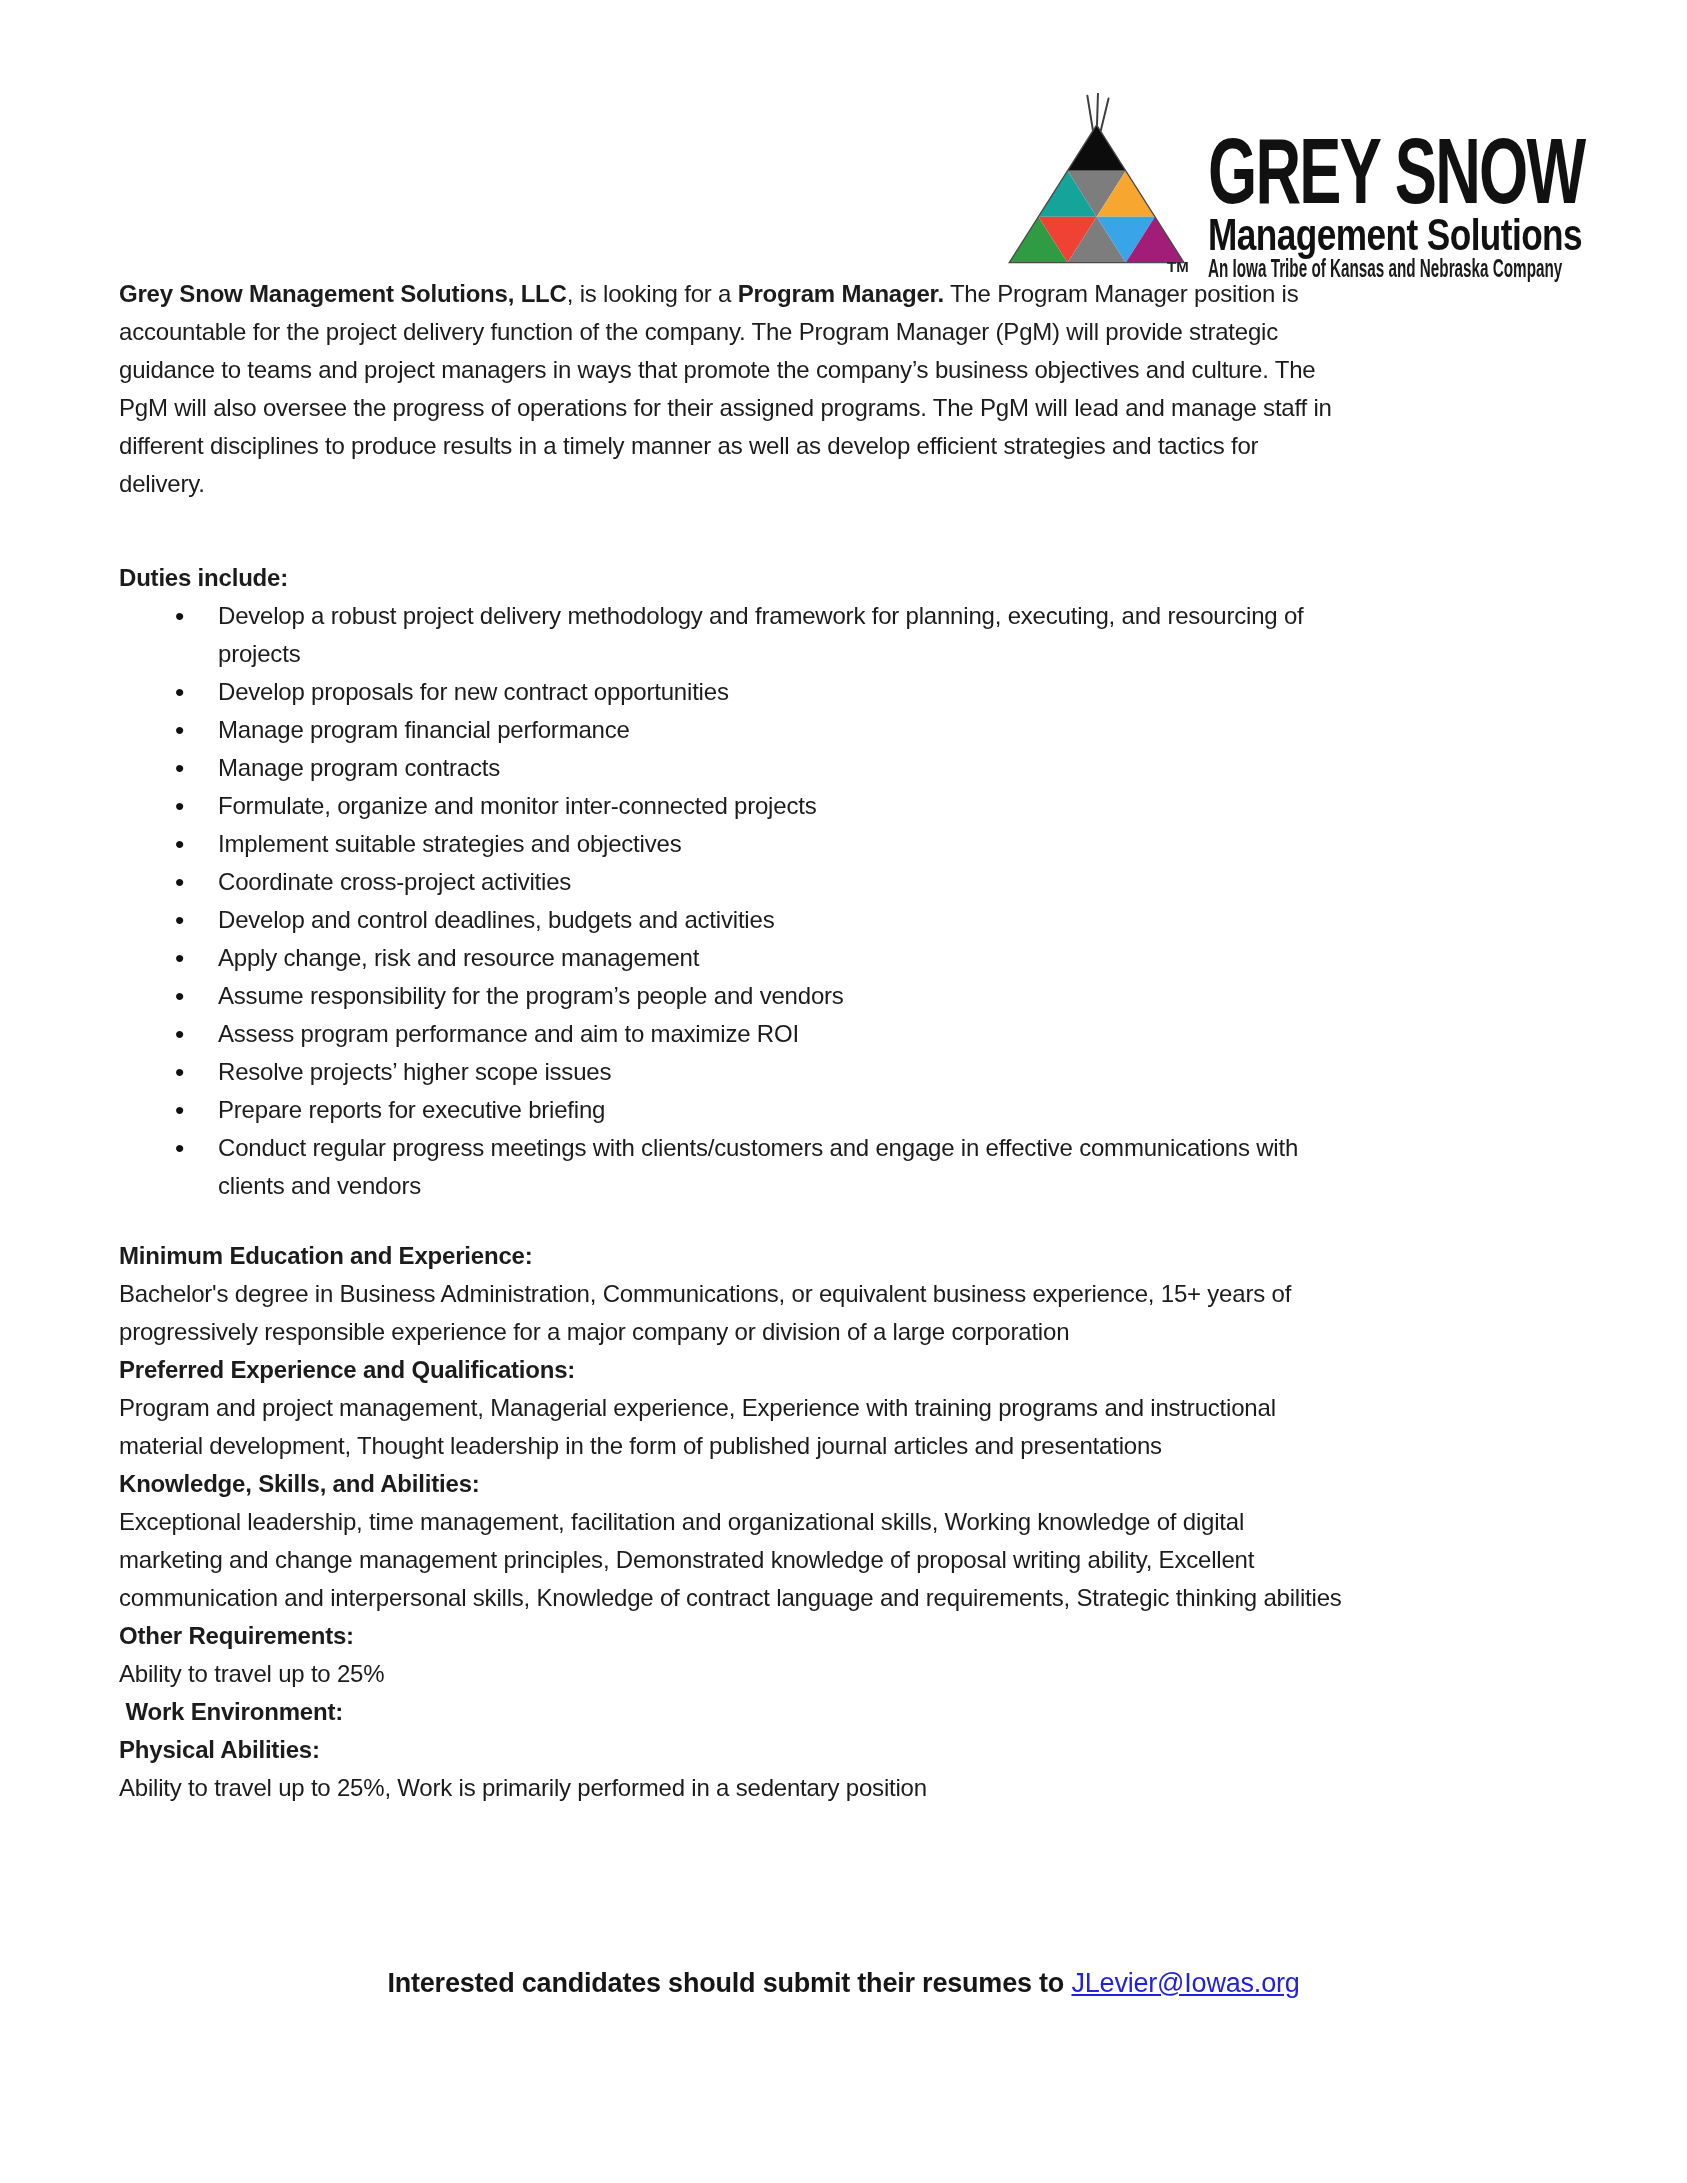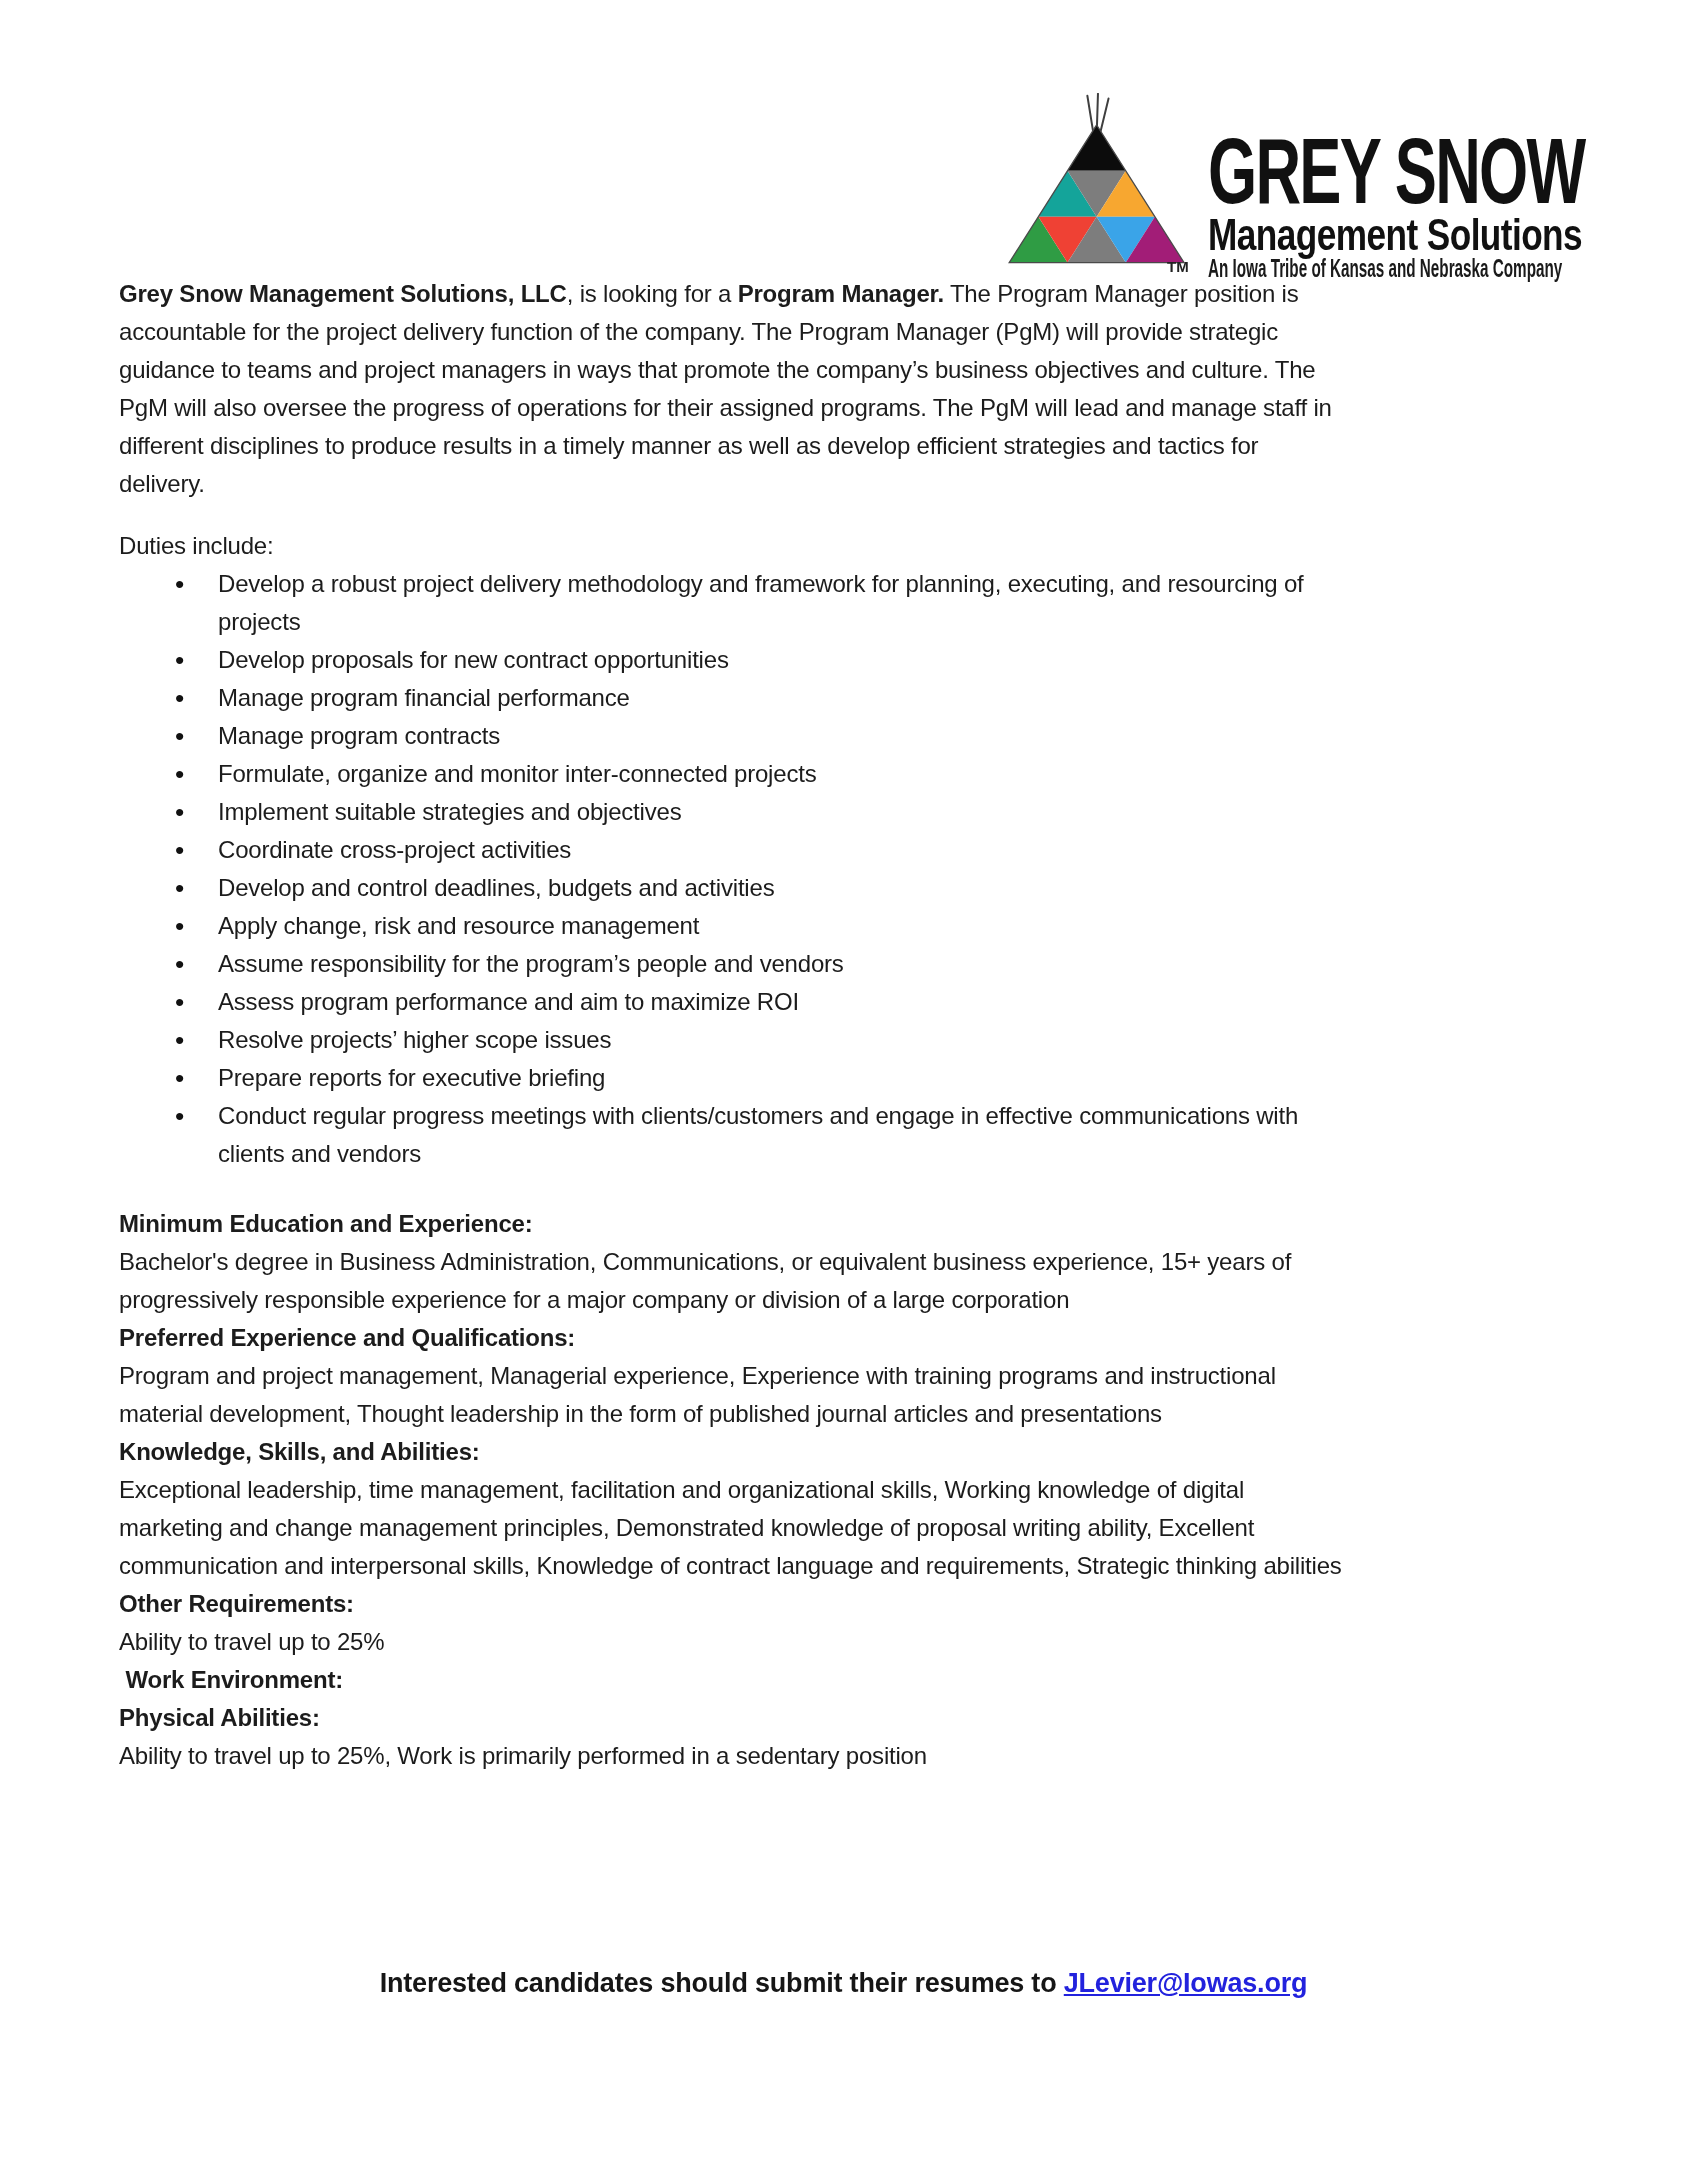--- a/index.html
+++ b/index.html
@@ -44,42 +44,42 @@
     color:#1a1a1a;white-space:nowrap;
     transform:scaleX(0.61);transform-origin:left top;
   }
   
   .content{
     position:absolute;left:119px;top:275px;width:1515px;
     font-size:24px;line-height:38px;letter-spacing:-0.2px;
   }
   .intro{margin:0;white-space:pre-wrap;}
   .b{font-weight:700;}
-  .duties-heading{margin-top:24px;font-weight:400;white-space:pre-wrap;}
+  .duties-heading{margin-top:56px;font-weight:700;white-space:pre-wrap;}
   ul.duties-list{margin:0;padding:0;list-style:none;}
   ul.duties-list li{
     position:relative;padding-left:99px;padding-right:66px;
     white-space:pre-wrap;
   }
   ul.duties-list li::before{
     content:"\2022";
     position:absolute;left:56px;top:0;
     font-size:26.5px;color:#111;
   }
   .sections-block{margin-top:32px;}
   .section-heading{font-weight:700;white-space:pre-wrap;}
   .section-body{white-space:pre-wrap;}
   
   .footer-line{
     position:absolute;left:0;top:1964px;width:100%;
     text-align:center;
     font-size:27px;font-weight:600;line-height:38px;letter-spacing:-0.2px;
     color:#161616;
   }
-  .email-link{color:var(--link-color);text-decoration:underline;font-weight:700;}
+  .email-link{color:var(--link-color);text-decoration:underline;font-weight:400;}
 </style>
 </head>
 <body>
 
 <div class="page">
 
   <div class="logo-wrap">
     <svg class="teepee" width="192" height="179" viewBox="0 0 290 270" xmlns="http://www.w3.org/2000/svg">
       <line class="t-pole" x1="148" y1="66" x2="138" y2="4"></line>
       <line class="t-pole" x1="152" y1="66" x2="154" y2="1"></line>

